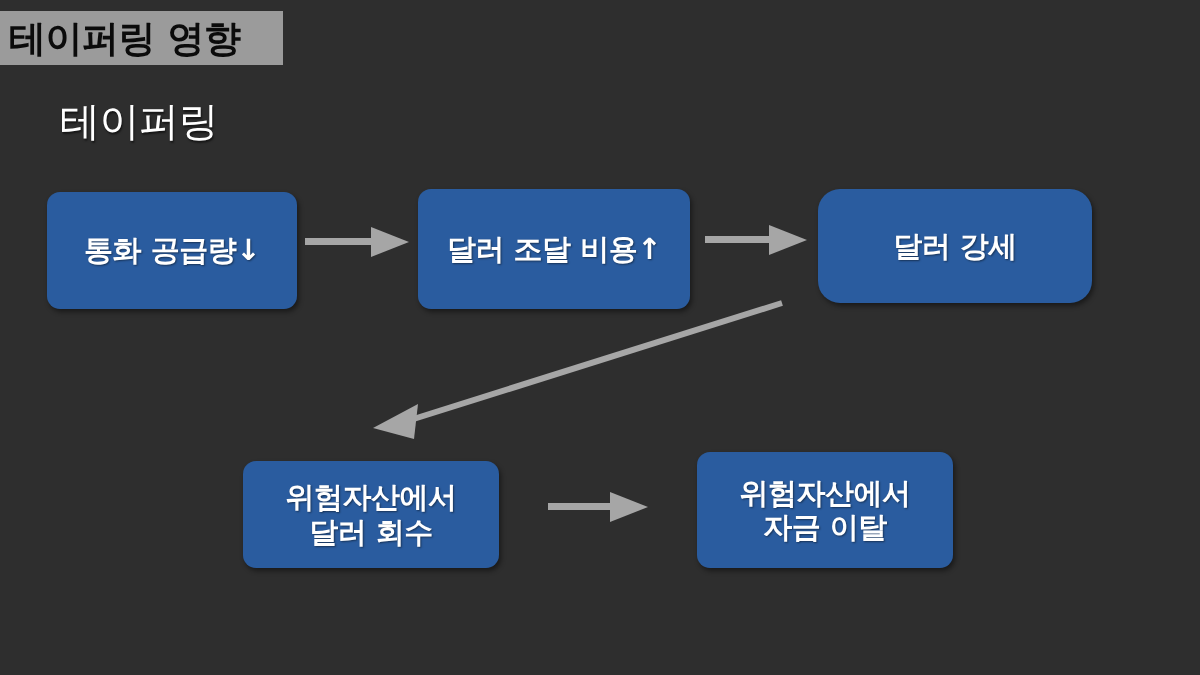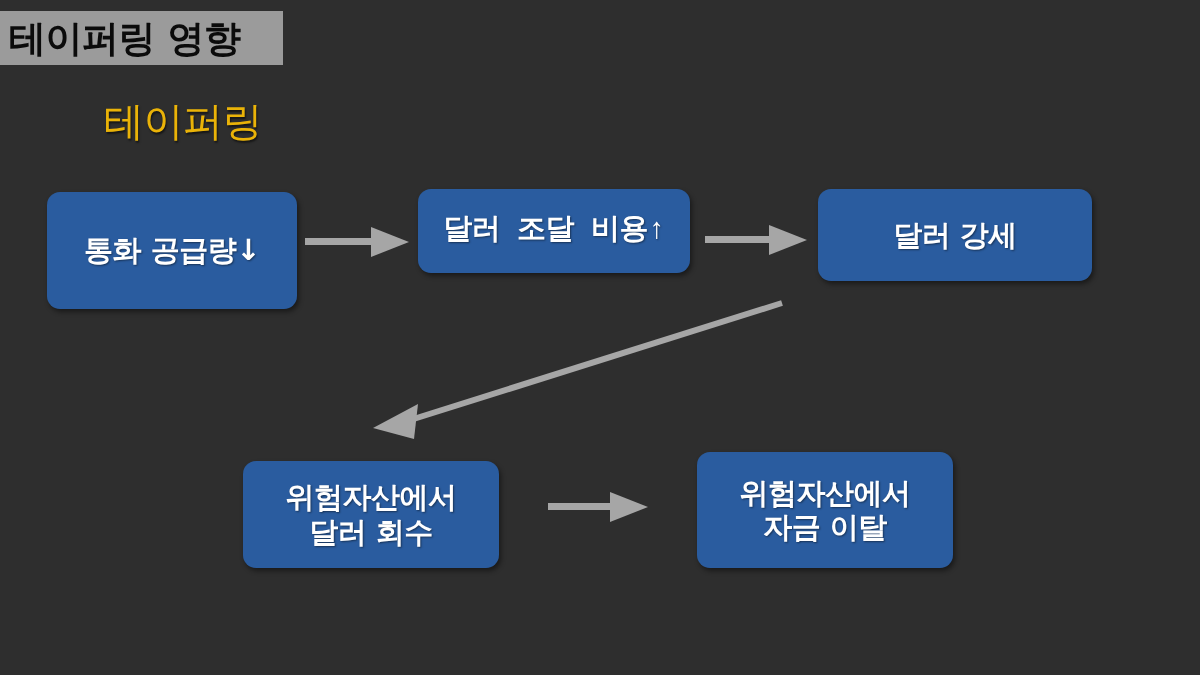--- a/index.html
+++ b/index.html
@@ -35,27 +35,26 @@
     padding-left: 9px;
     line-height: 1;
     white-space: nowrap;
   }
 
   
   #subtitle-text {
     position: absolute;
     left: 60px;
     top: 94px;
-    color: #eab308;
+    color: #ffffff;
     font-size: 40px;
     font-weight: normal;
     letter-spacing: -0.5px;
     text-shadow: 1px 2px 2px rgba(0,0,0,0.55);
     white-space: nowrap;
-    margin-left: 44px;
   }
 
   
   .node {
     position: absolute;
     background: #2a5c9f;
     border-radius: 13px;
     box-shadow: 2px 3px 5px rgba(0,0,0,0.45);
     display: flex;
     align-items: center;
@@ -68,22 +67,22 @@
     font-weight: bold;
     font-size: 29px;
     line-height: 1.18;
     letter-spacing: -0.5px;
     text-shadow: 1px 1px 2px rgba(0,0,0,0.45);
     white-space: pre-line;
     padding: 0 6px;
   }
 
   #node-money-supply   { left: 47px;  top: 192px; width: 250px; height: 117px; }
-  #node-dollar-cost    { left: 418px; top: 189px; width: 272px; height: 84px; font-family: Liberation Mono, monospace; }
-  #node-dollar-strong  { left: 818px; top: 189px; width: 274px; height: 92px; }
+  #node-dollar-cost    { left: 418px; top: 189px; width: 272px; height: 120px; }
+  #node-dollar-strong  { left: 818px; top: 189px; width: 274px; height: 114px; border-radius: 22px; }
   #node-recall-dollar  { left: 243px; top: 461px; width: 256px; height: 107px; }
   #node-capital-flight { left: 697px; top: 452px; width: 256px; height: 116px; }
 
   
   .arrow-svg {
     position: absolute;
     overflow: visible;
     pointer-events: none;
   }
   #arrow-1 { left: 305px; top: 222px; width: 112px; height: 40px; }

